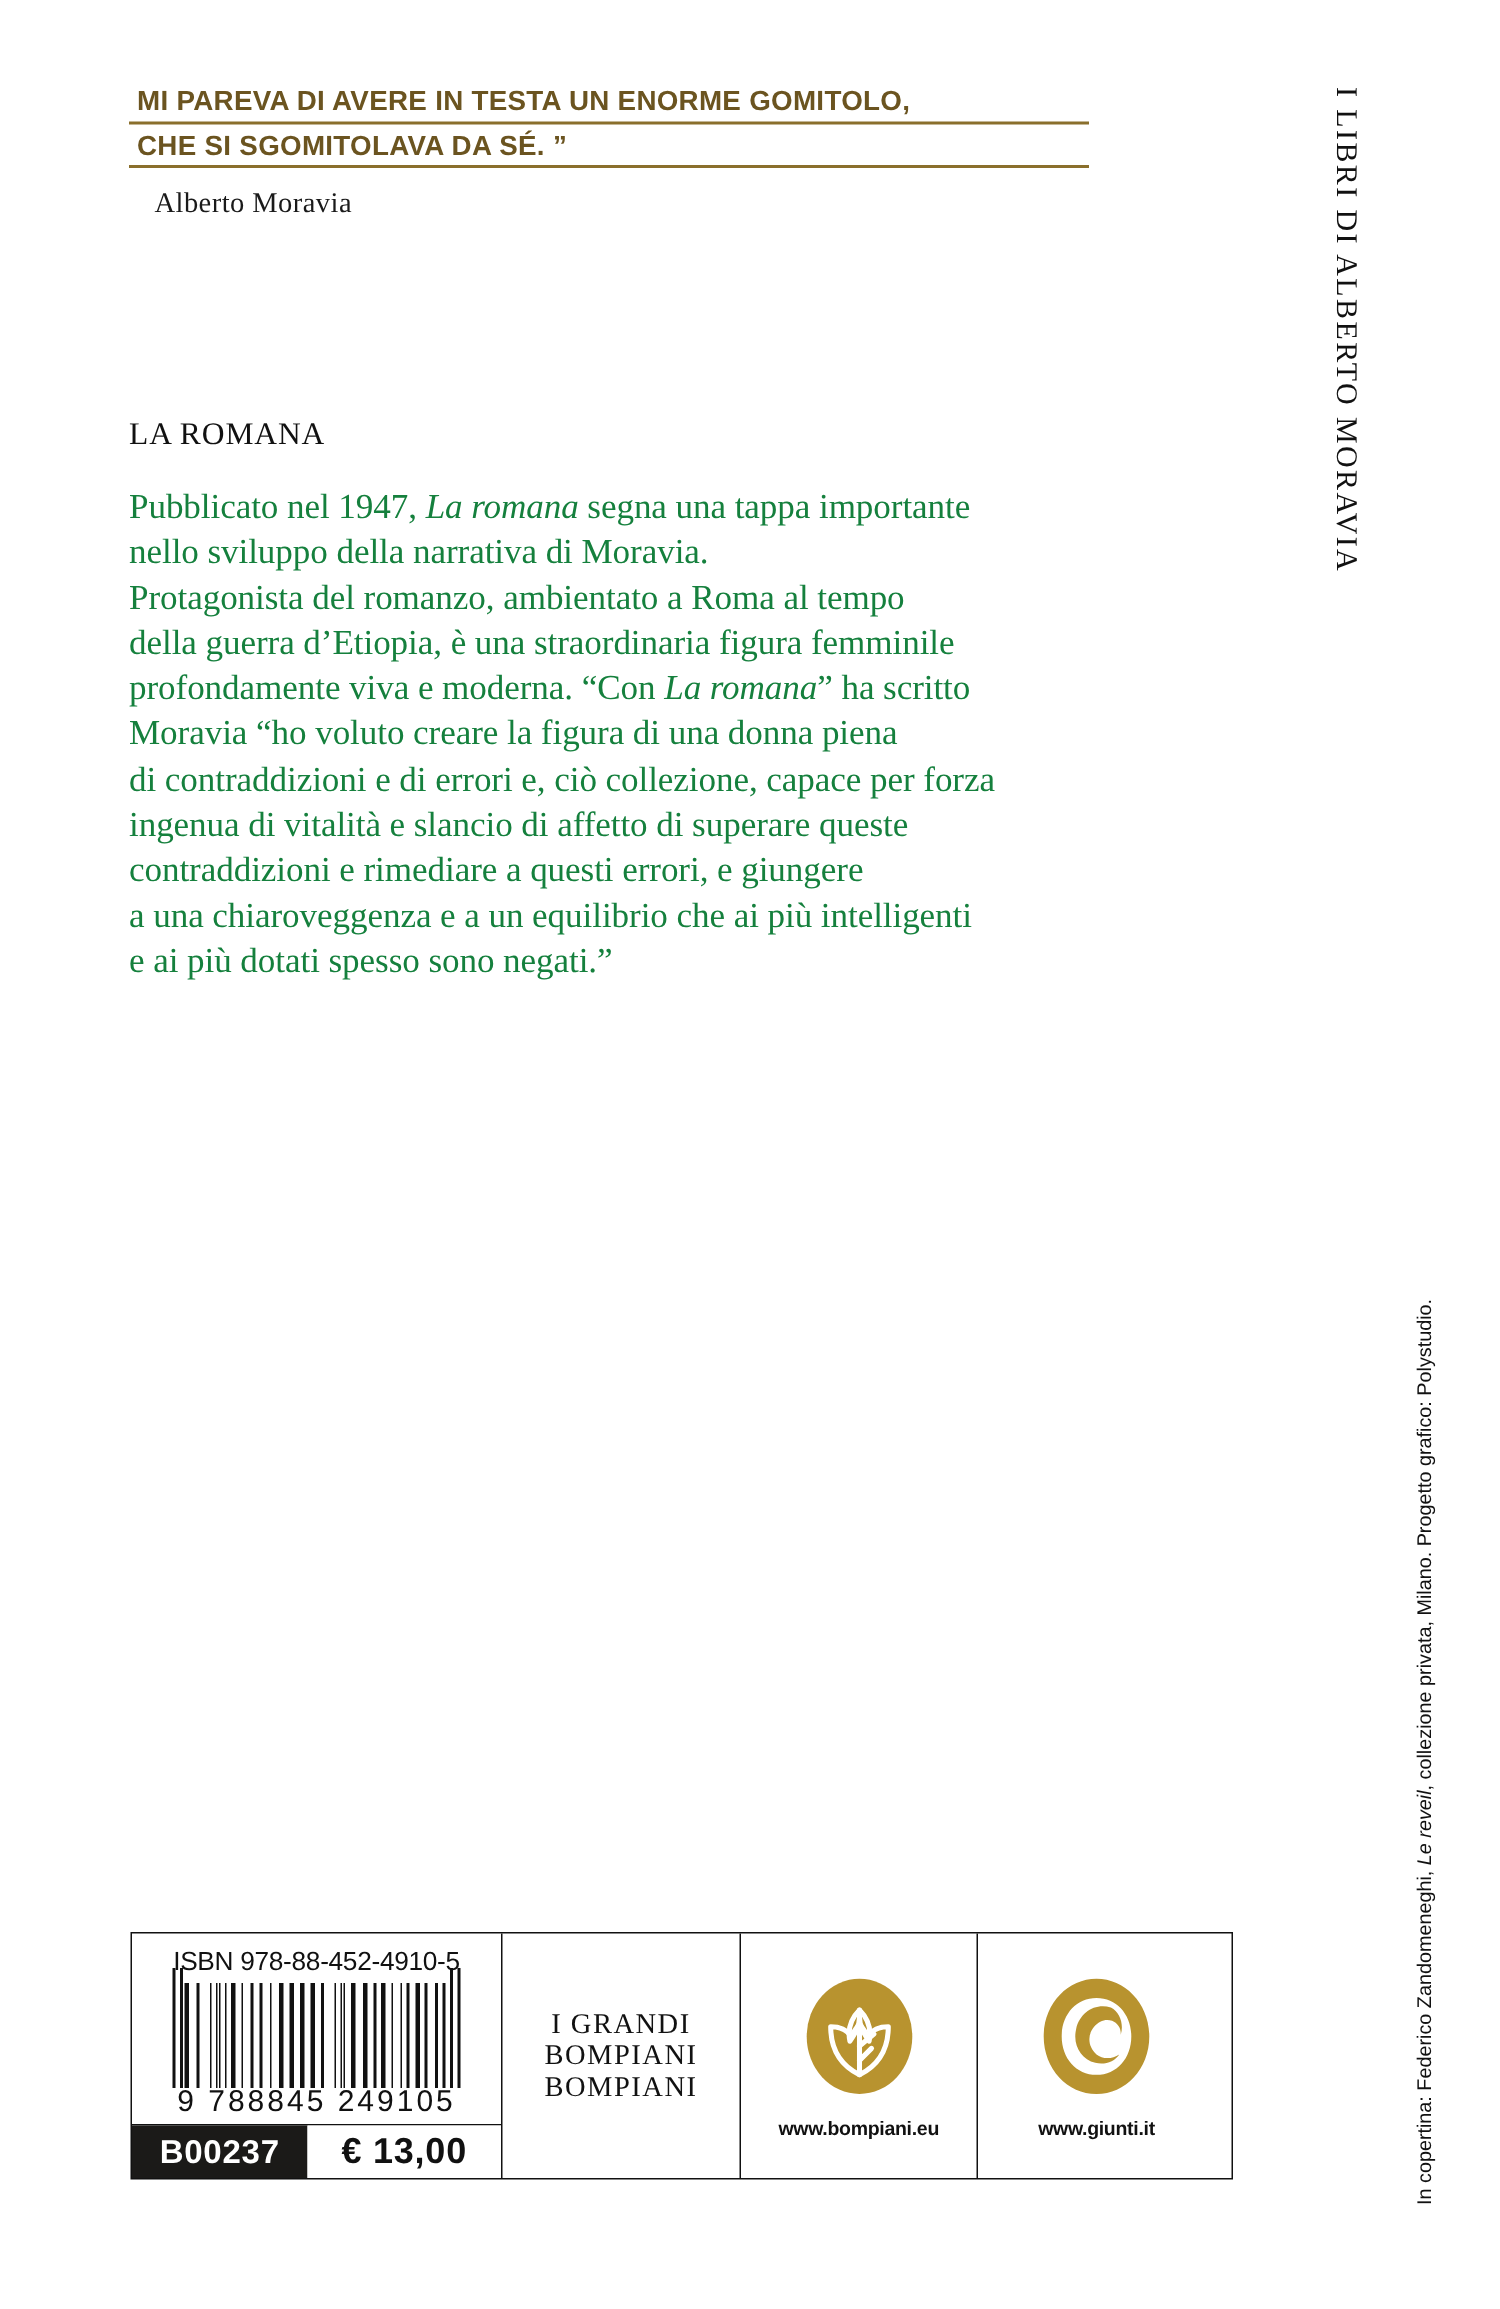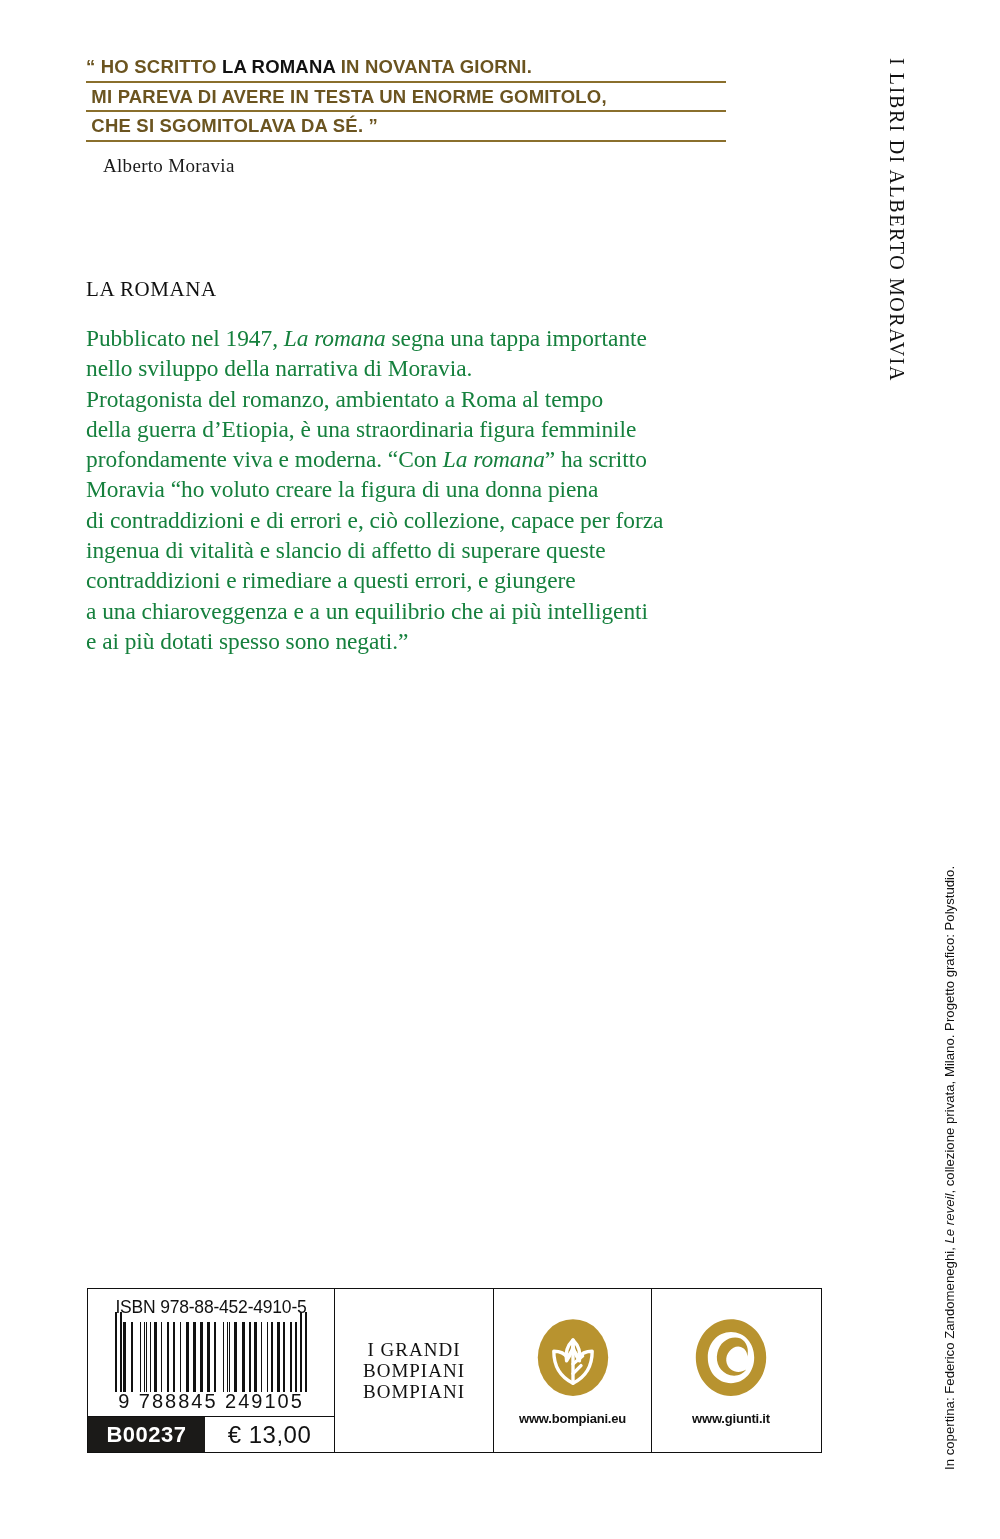--- a/index.html
+++ b/index.html
@@ -198,21 +198,21 @@
     display: flex;
     align-items: center;
     justify-content: center;
     letter-spacing: 0.5px;
   }
   .price-box {
     flex: 1;
     background: #ffffff;
     color: #111111;
     font-family: "Liberation Sans", sans-serif;
-    font-weight: normal;
+    font-weight: bold;
     font-size: 24px;
     display: flex;
     align-items: center;
     justify-content: center;
     letter-spacing: 0.5px;
   }
 
   .imprint-text {
     font-family: "Liberation Serif", serif;
     font-size: 19px;
@@ -229,21 +229,20 @@
     color: #111111;
     margin-top: 11px;
     letter-spacing: -0.2px;
   }
   .logo-mark { width: 80px; height: 84px; }
 </style>
 </head>
 <body>
 
 <div class="quote-block">
-  <div class="quote-line"><span>“ HO SCRITTO </span><span class="title-in-quote">LA ROMANA</span><span> IN NOVANTA GIORNI.</span></div>
   <div class="quote-line"><span> MI PAREVA DI AVERE IN TESTA UN ENORME GOMITOLO,</span></div>
   <div class="quote-line"><span> CHE SI SGOMITOLAVA DA SÉ. ”</span></div>
   <div class="quote-attrib">Alberto Moravia</div>
 </div>
 
 <div class="blurb">
   <div class="blurb-heading">LA ROMANA</div>
   <div class="blurb-body" id="blurb-body">
       <div><span>Pubblicato nel 1947, </span><i>La romana</i><span> segna una tappa importante</span></div>
       <div><span>nello sviluppo della narrativa di Moravia.</span></div>

